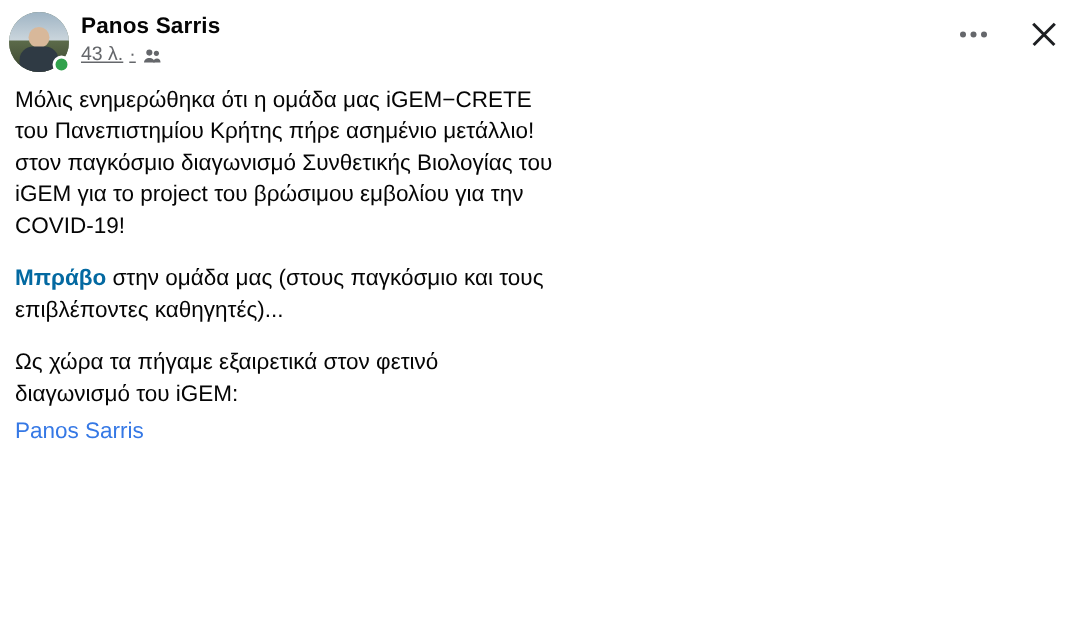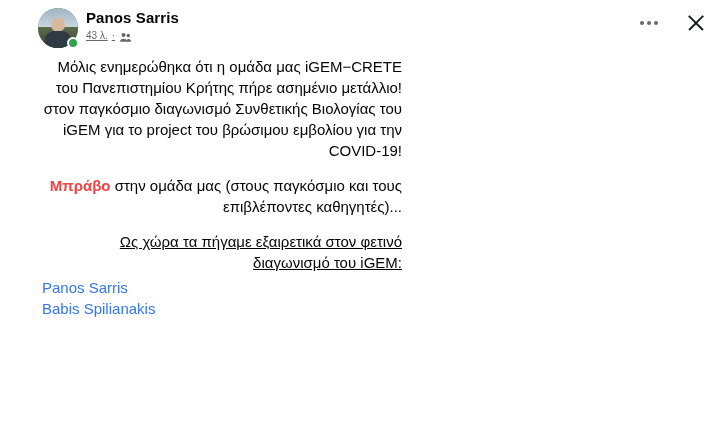--- a/index.html
+++ b/index.html
@@ -13,21 +13,20 @@
     font-family: "Liberation Sans", sans-serif;
     color: #050505;
     overflow: hidden;
   }
   .post {
     position: relative;
     width: 723px;
     height: 426px;
     background: #ffffff;
     box-sizing: border-box;
-    padding-left: 32px;
   }
 
   
   .post-header {
     display: flex;
     align-items: flex-start;
     padding: 6px 0 0 6px;
     height: 48px;
     box-sizing: border-box;
   }
@@ -92,21 +91,21 @@
     font-weight: bold;
     line-height: 18px;
     color: #050505;
     letter-spacing: 0.1px;
   }
   .meta-row {
     display: flex;
     align-items: center;
     gap: 4px;
     margin-top: 2px;
-    font-size: 10px;
+    font-size: 13px;
     color: #65676b;
     line-height: 14px;
     text-decoration: underline;
   }
   .meta-sep { color: #65676b; }
   .audience-icon {
     display: inline-block;
     width: 13px;
     height: 13px;
     position: relative;
@@ -155,25 +154,24 @@
   
   .post-body {
     padding: 8px 12px 0 10px;
     font-size: 15px;
     line-height: 21px;
     color: #050505;
   }
   .para {
     margin: 0 0 14px 0;
     max-width: 360px;
-    text-align: right;
-  }
-  .para.tight { margin-bottom: 0; text-decoration: underline; }
+  }
+  .para.tight { margin-bottom: 0; }
   .highlight-word {
-    color: #ef4444;
+    color: #0369a1;
     font-weight: bold;
   }
   .link-list {
     margin-top: 4px;
   }
   .profile-link {
     display: block;
     color: #3578e5;
     font-size: 15px;
     line-height: 21px;
@@ -230,17 +228,16 @@
 
     <p class="para">
       <span class="highlight-word">Μπράβο</span><span> στην ομάδα μας (στους παγκόσμιο και τους επιβλέποντες καθηγητές)...</span>
     </p>
 
     <p class="para tight">Ως χώρα τα πήγαμε εξαιρετικά στον φετινό διαγωνισμό του iGEM:</p>
 
 
     <div class="link-list">
       <a class="profile-link" href="#">Panos Sarris</a>
-      <a class="profile-link" href="#">Babis Spilianakis</a>
     </div>
 
   </div>
 </div>
 
 </body></html>

